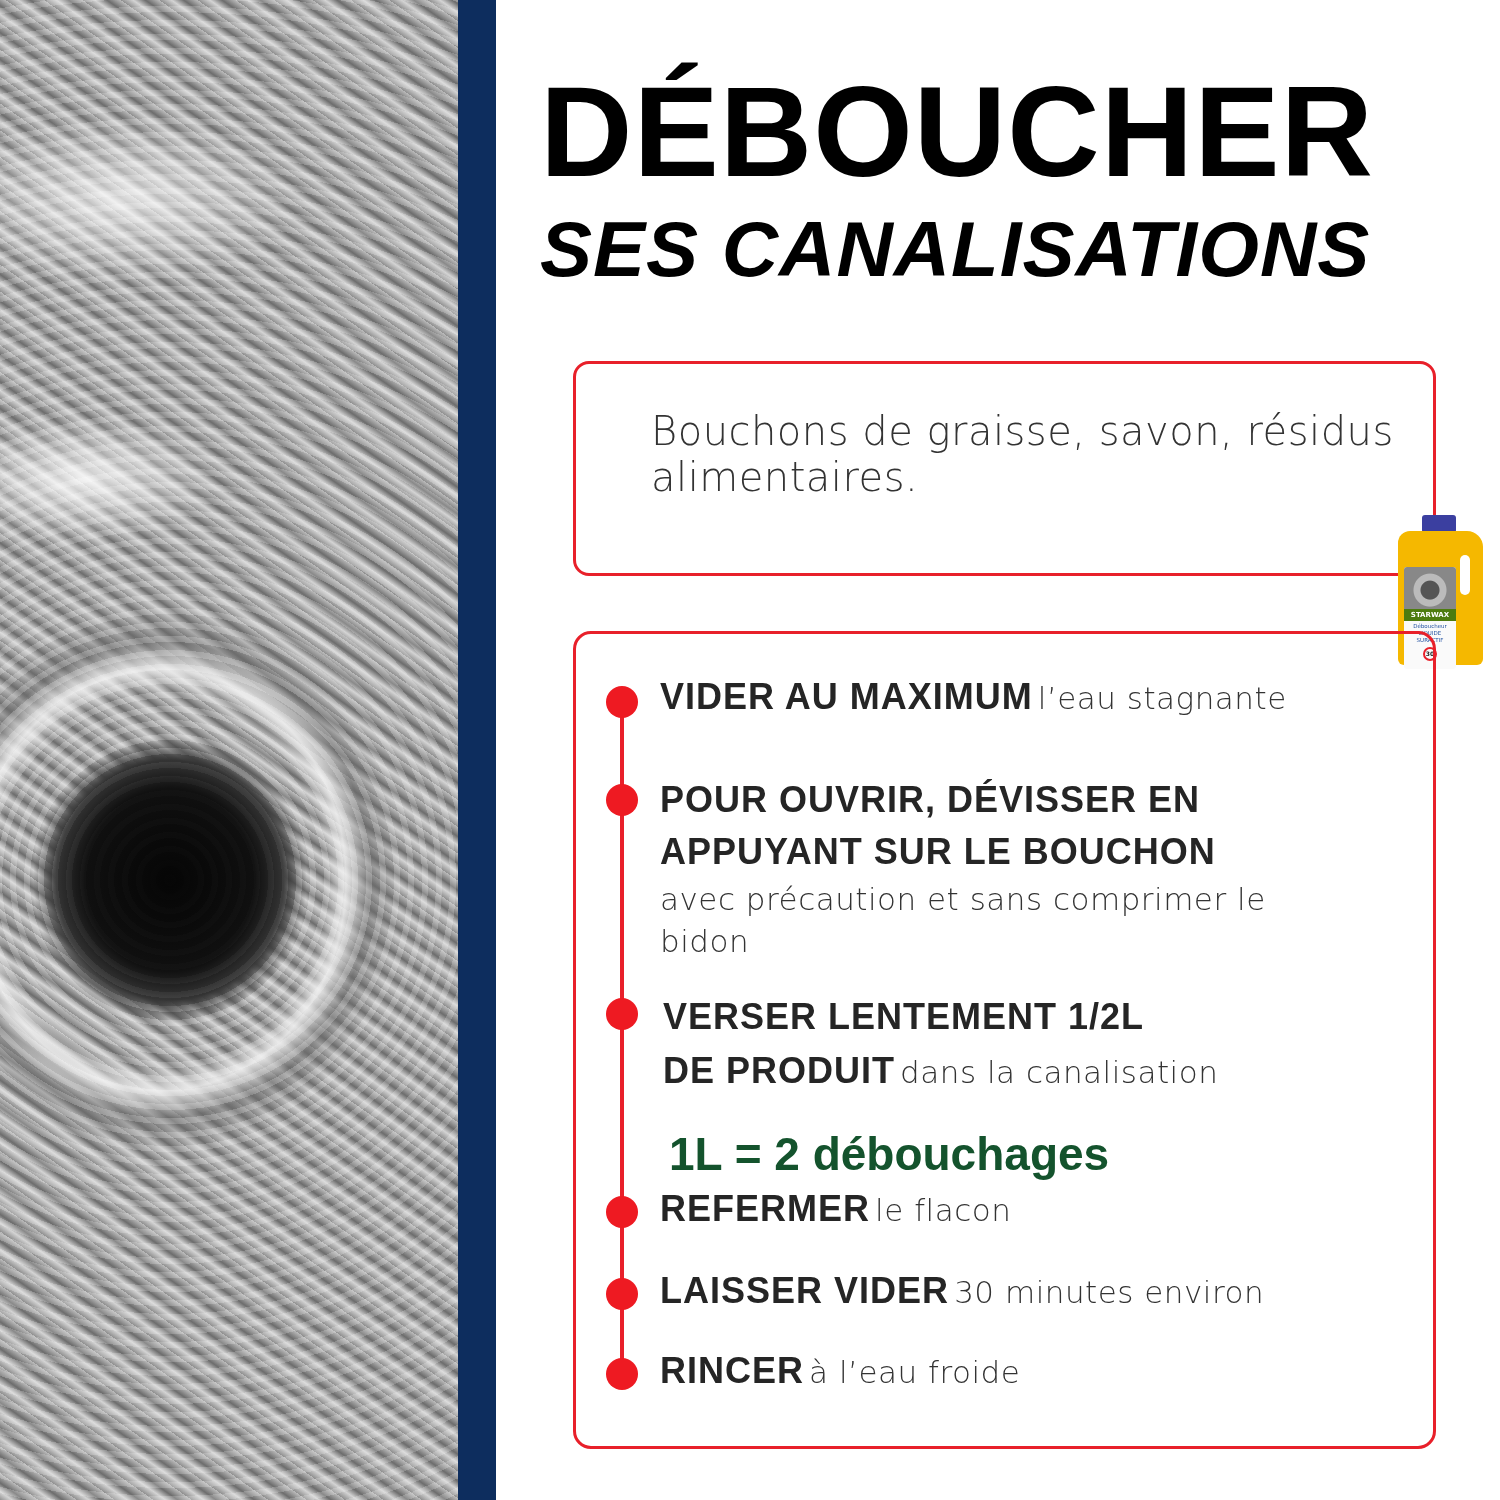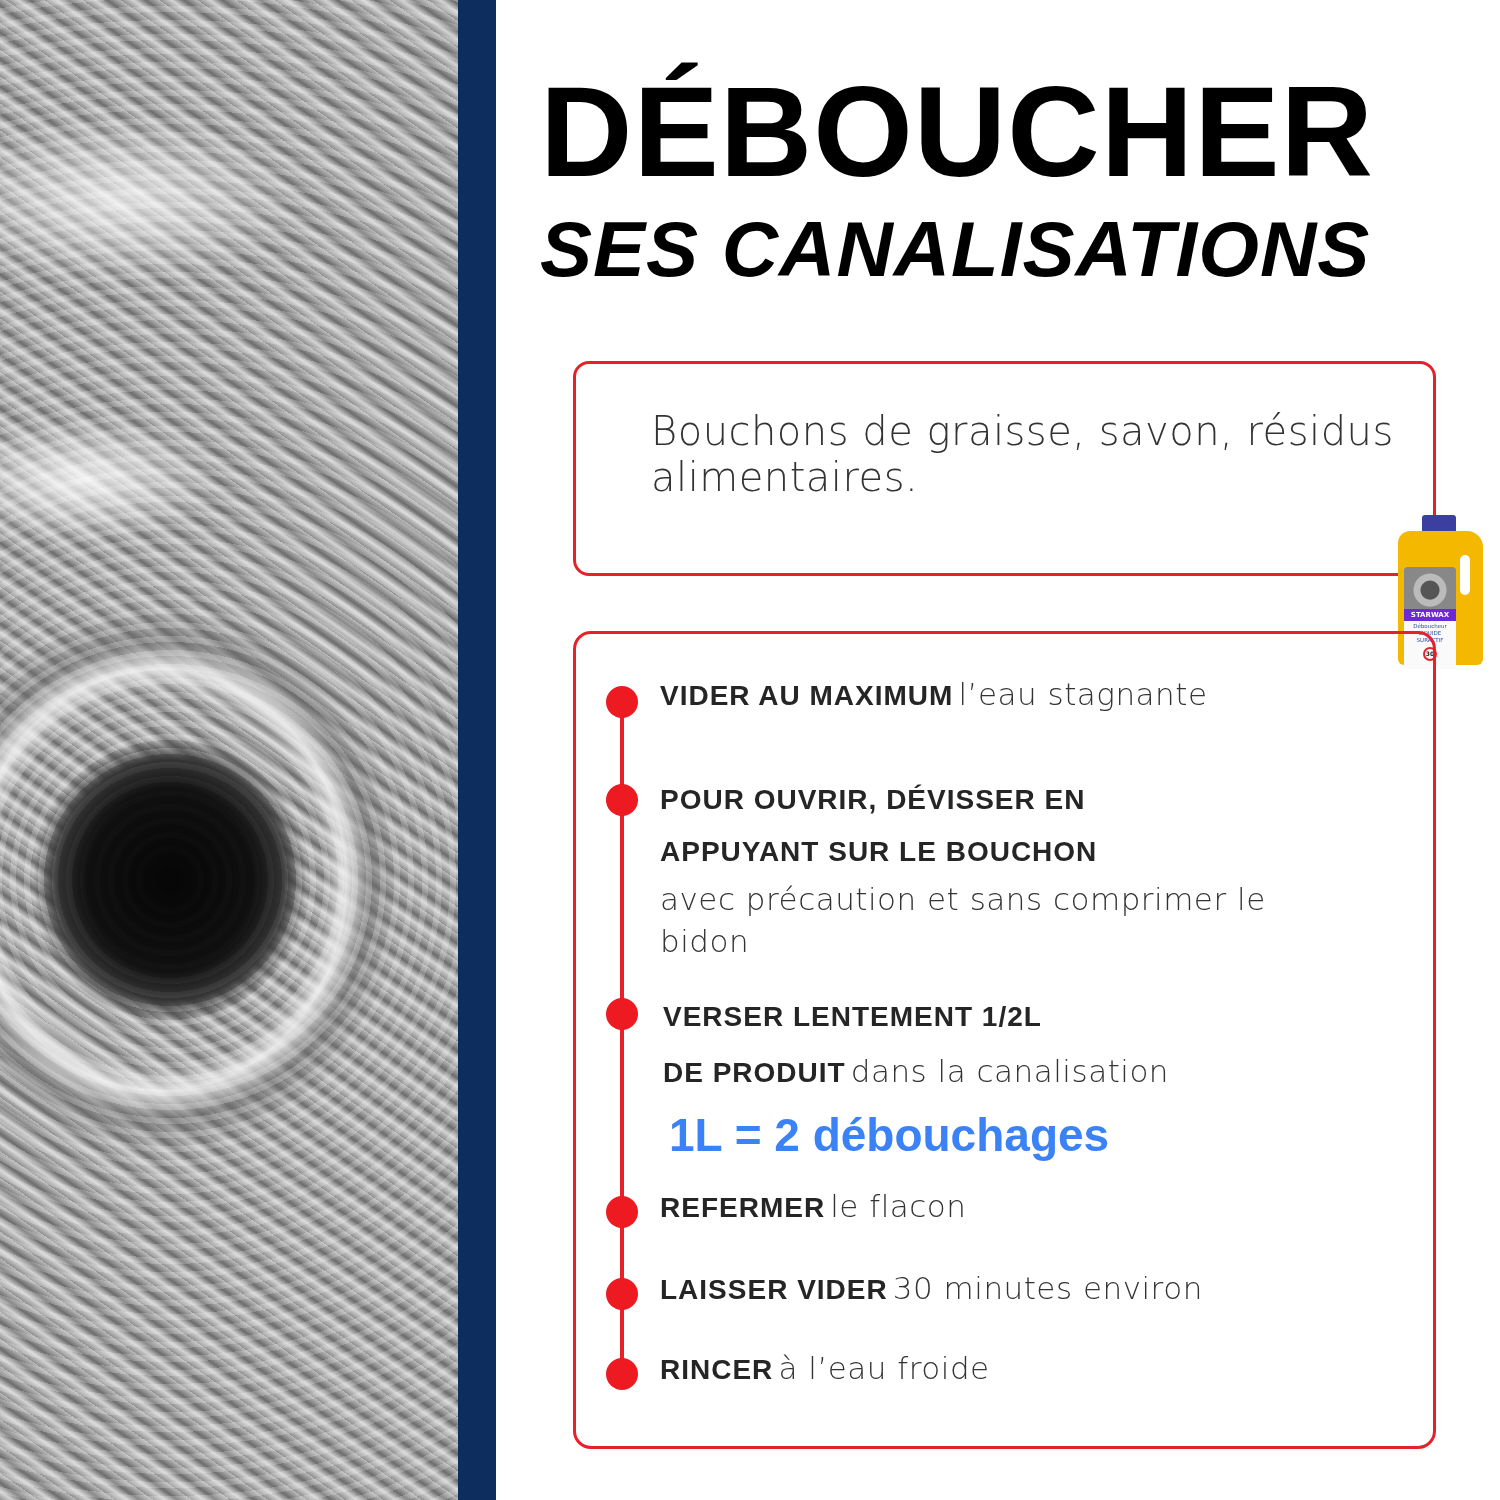--- a/index.html
+++ b/index.html
@@ -33,35 +33,35 @@
     padding: 44px 0 0 75px;
   }
   .info-box p { font-size: 40px; line-height: 46px; color: #333; font-weight: 300; letter-spacing: 0.5px; }
 
   .bottle { position: absolute; left: 1398px; top: 515px; width: 85px; height: 150px; }
   .bottle .cap { position: absolute; left: 24px; top: 0; width: 34px; height: 18px; background: #3b3fa0; border-radius: 3px; }
   .bottle .body { position: absolute; left: 0; top: 16px; width: 85px; height: 134px; background: #f5b800; border-radius: 12px 16px 6px 6px; }
   .bottle .handle { position: absolute; left: 62px; top: 40px; width: 10px; height: 40px; background: #fff; border-radius: 5px; }
   .bottle .label { position: absolute; left: 6px; top: 36px; width: 52px; height: 102px; background: #fafafa; border-radius: 3px; overflow: hidden; }
   .bottle .label .img { height: 42px; background: radial-gradient(circle at 50% 55%, #555 0 9px, #bbb 10px 16px, #888 17px); }
-  .bottle .label .brand { height: 12px; background: #6d28d9; color: #fff; font-size: 7px; font-weight: 700; text-align: center; line-height: 12px; }
+  .bottle .label .brand { height: 12px; background: #4d7c0f; color: #fff; font-size: 7px; font-weight: 700; text-align: center; line-height: 12px; }
   .bottle .label .txt { font-size: 5.5px; color: #1f4fa0; text-align: center; line-height: 7px; padding-top: 2px; }
   .bottle .label .badge { margin: 3px auto 0; width: 14px; height: 14px; border-radius: 50%; border: 2px solid #e8202a; font-size: 6px; text-align: center; line-height: 10px; font-weight: 700; }
 
   .steps-box {
     position: absolute; left: 573px; top: 631px; width: 863px; height: 818px;
     border: 3px solid #e8202a; border-radius: 18px;
   }
   .timeline-line { position: absolute; left: 620px; top: 700px; width: 4px; height: 676px; background: #e8202a; }
   .dot { position: absolute; width: 32px; height: 32px; border-radius: 50%; background: #ee1a22; left: 606px; }
 
   .step { position: absolute; left: 660px; color: #252525; }
-  .step .b { font-family: "Liberation Sans", sans-serif; font-weight: 700; font-size: 28px; letter-spacing: 1px; }
+  .step .b { font-family: "Liberation Sans", sans-serif; font-weight: 700; font-size: 36px; letter-spacing: 1px; }
   .step .n { font-size: 31px; font-weight: 300; color: #333; letter-spacing: 0.5px; }
-  .step .hl { display: block; color: #3b82f6; font-family: "Liberation Sans", sans-serif; font-weight: 700; font-size: 46px; margin-top: 4px; margin-left: 6px; }
+  .step .hl { display: block; color: #14532d; font-family: "Liberation Sans", sans-serif; font-weight: 700; font-size: 46px; margin-top: 22px; margin-left: 6px; }
 </style>
 </head>
 <body>
 
 <div class="photo"></div>
 <div class="navy-bar"></div>
 
 <h1 class="title">
   <span class="l1">DÉBOUCHER</span>
   <span class="l2">SES CANALISATIONS</span>

